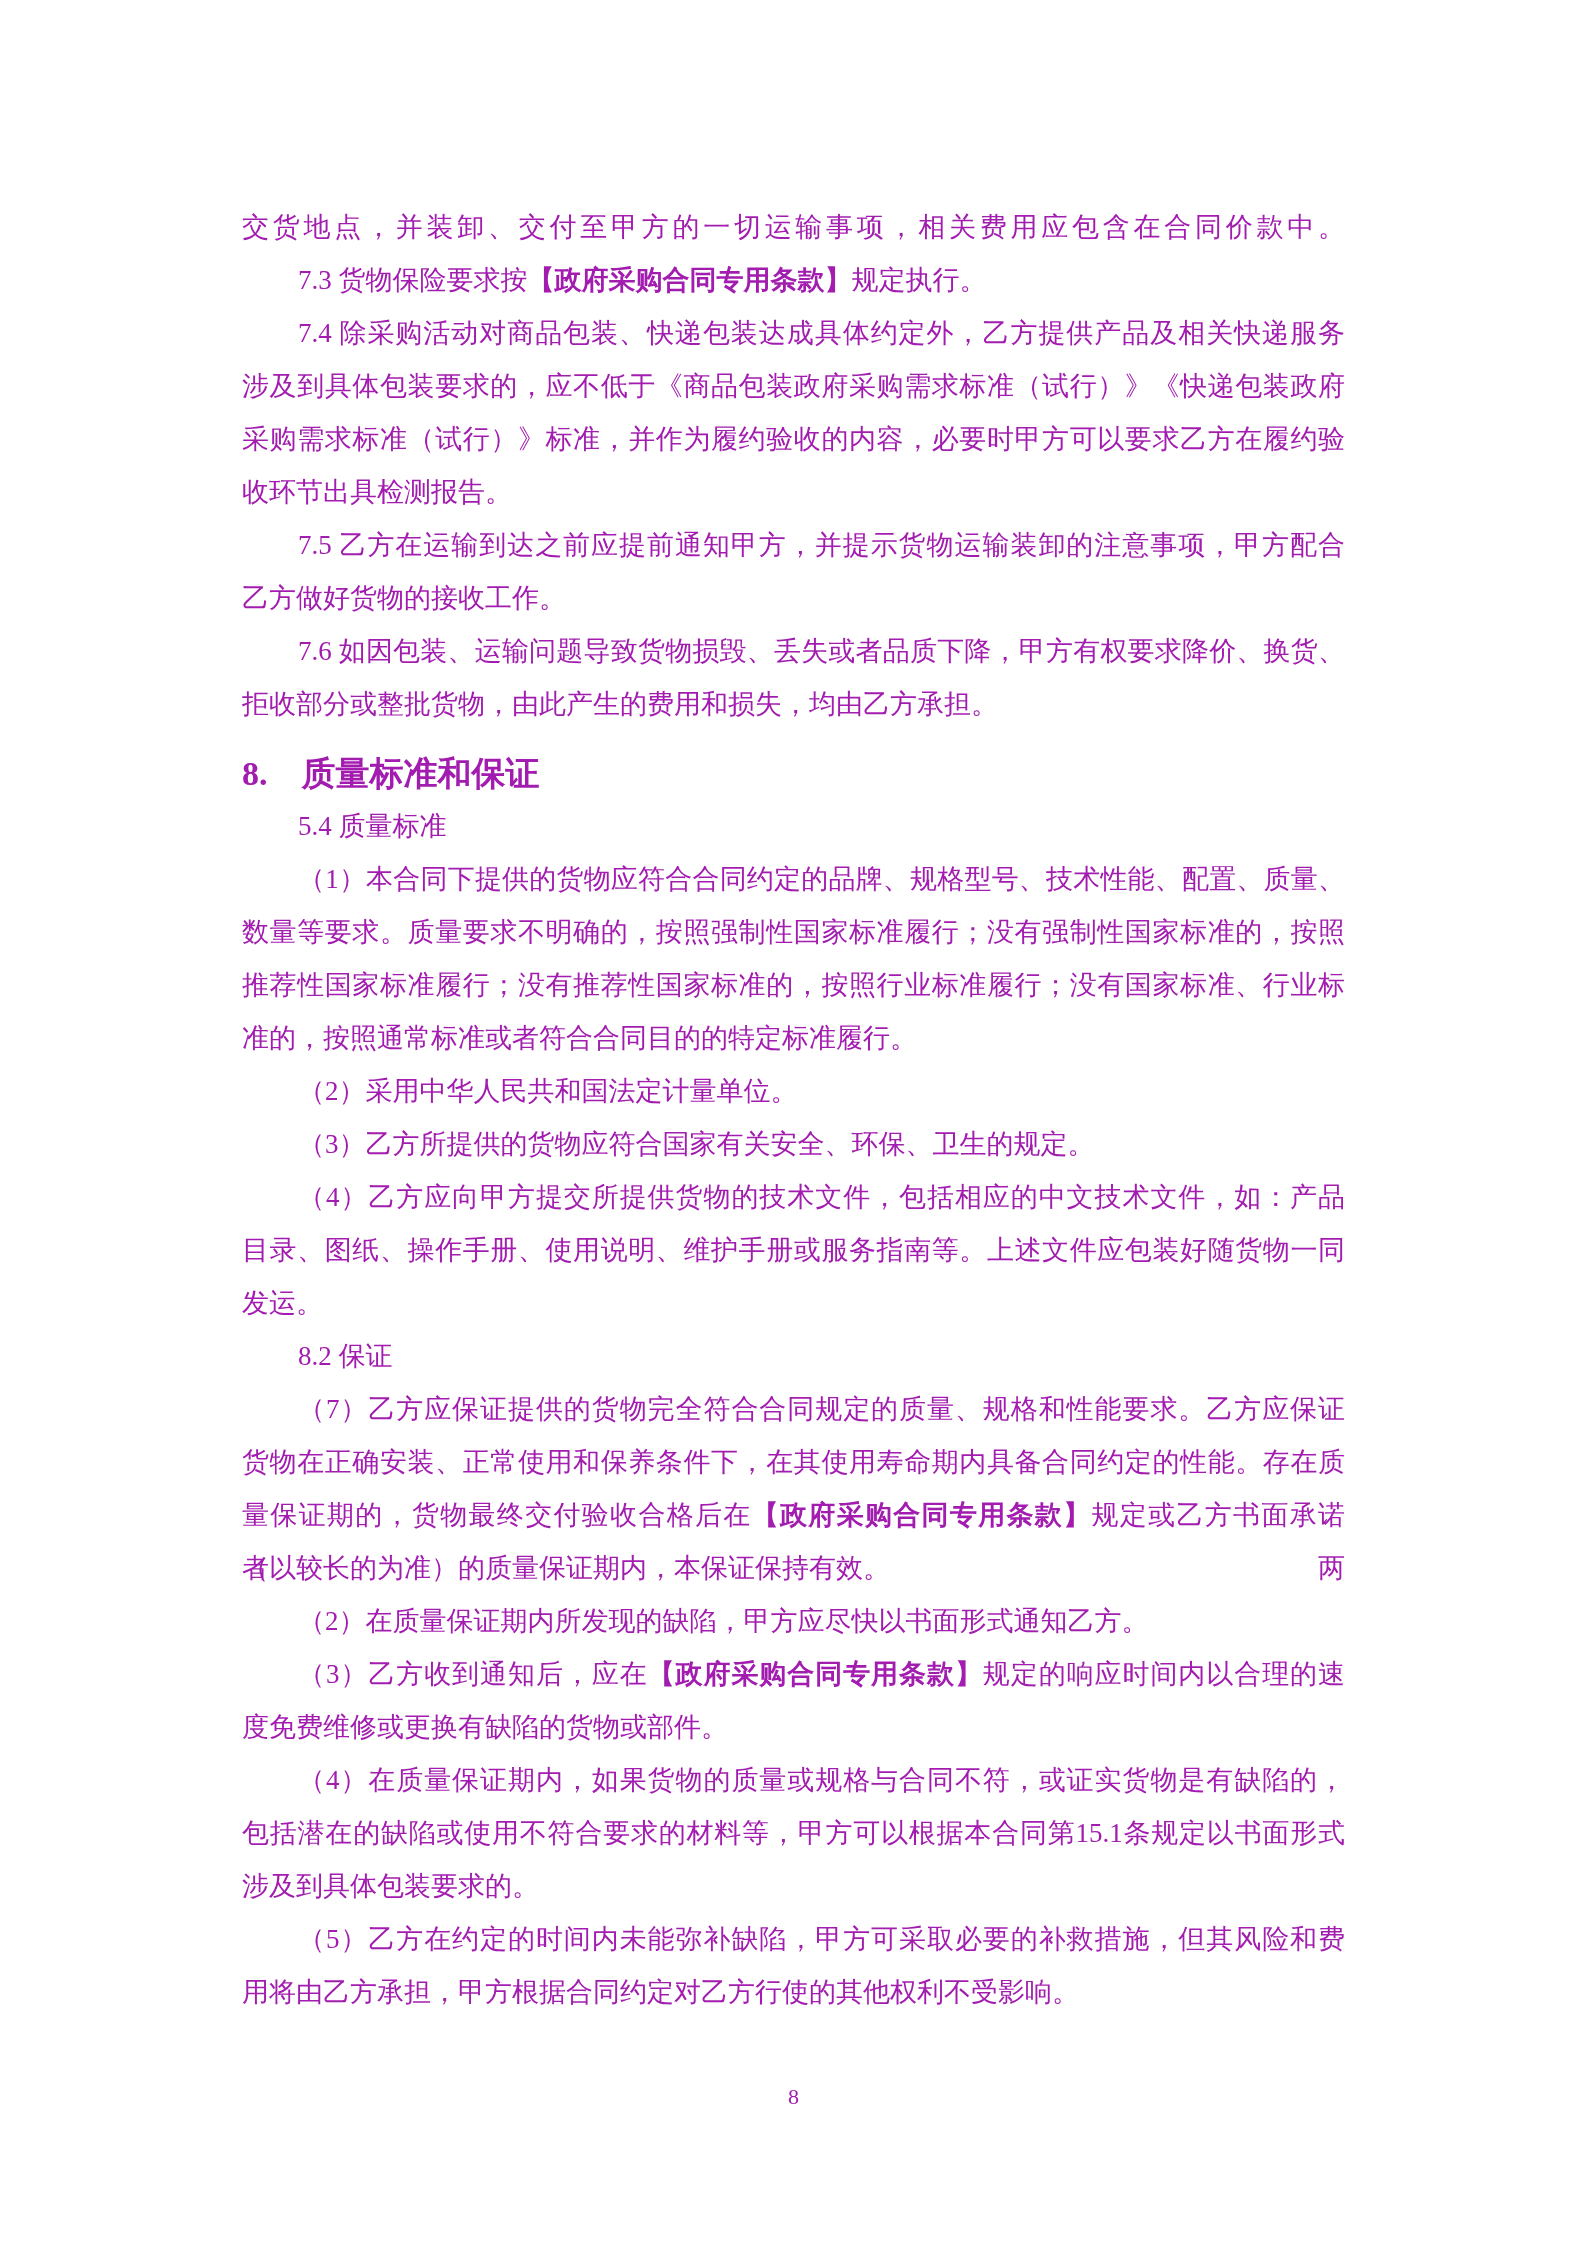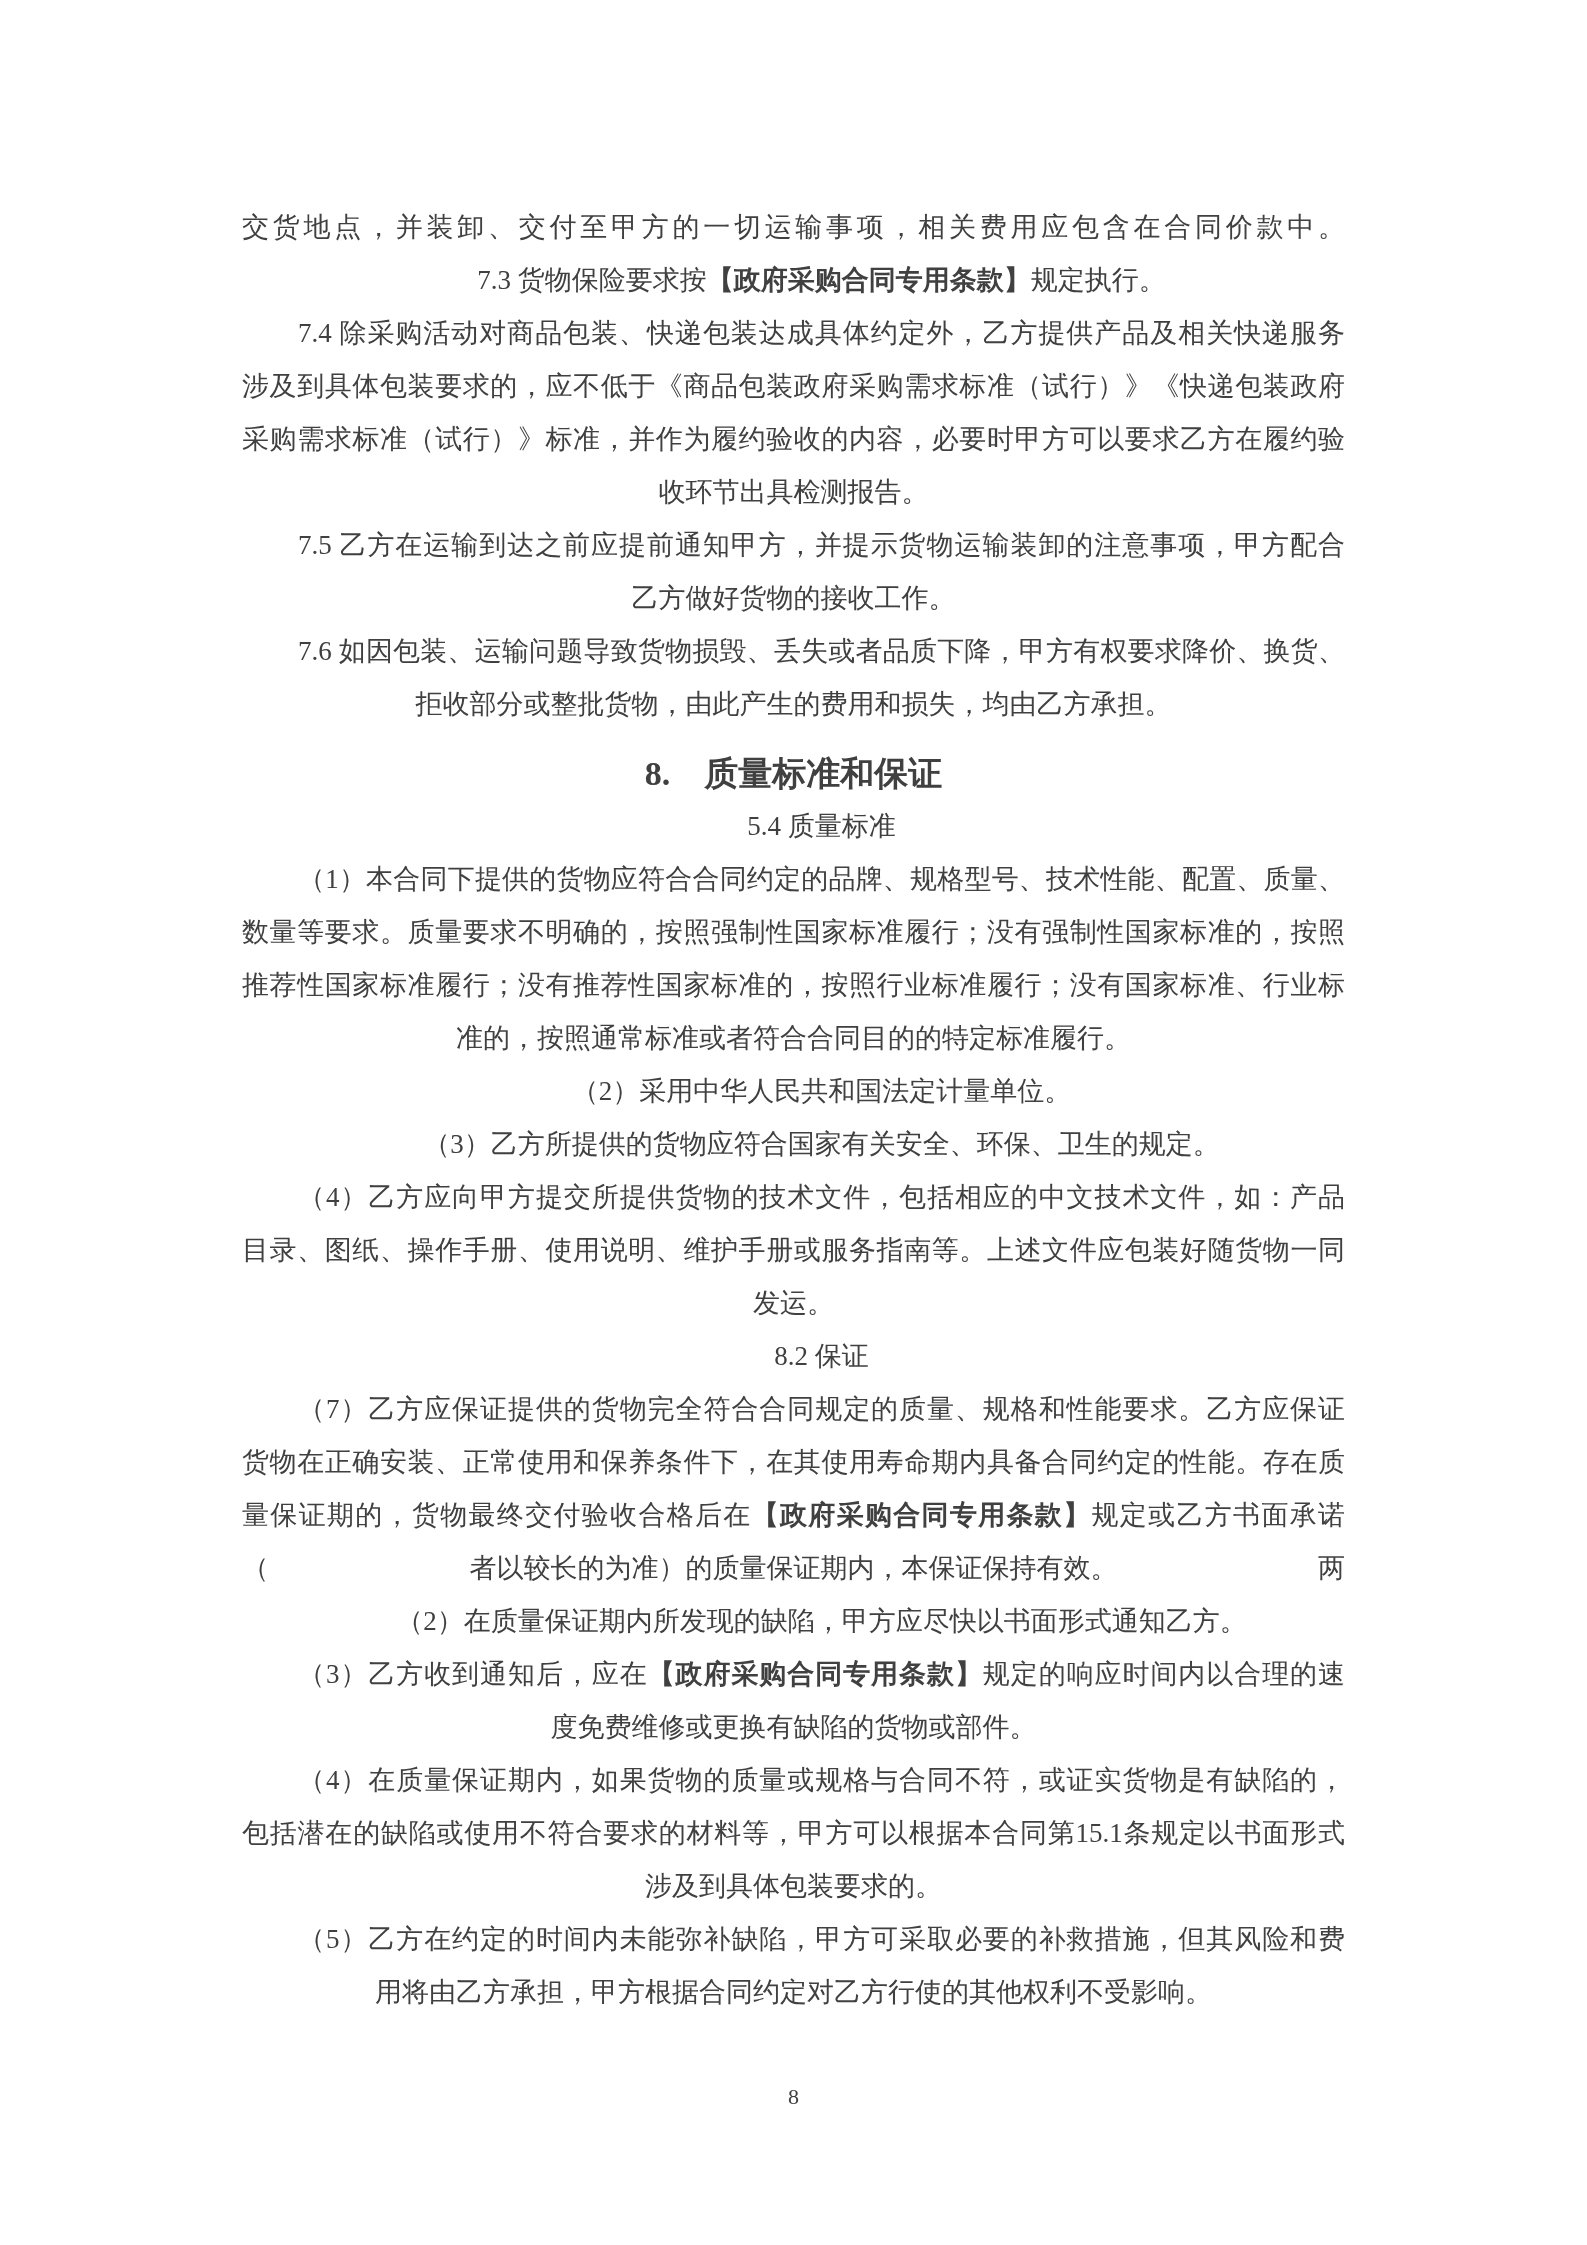--- a/index.html
+++ b/index.html
@@ -1,35 +1,35 @@
 <!DOCTYPE html>
 <html lang="zh"><head>
 <meta charset="utf-8">
 <style>
   html, body { margin: 0; padding: 0; background: #ffffff; }
   .page {
     position: relative;
     width: 1587px;
     height: 2245px;
     background: #ffffff;
-    color: #404040;
+    color: #a21caf;
     font-family: "Liberation Serif", "DejaVu Serif", serif;
     overflow: hidden;
   }
   .content {
     position: absolute;
     left: 242px;
     top: 201px;
     width: 1103px;
   }
   .line {
     font-size: 27px;
     line-height: 53px;
     height: 53px;
-    text-align: center;
+    text-align: left;
     white-space: pre-wrap;
     overflow: visible;
   }
   .line.justify {
     text-align: justify;
     text-align-last: justify;
     text-justify: inter-character;
   }
   .line.indent { text-indent: 56px; }
   .line.heading {

